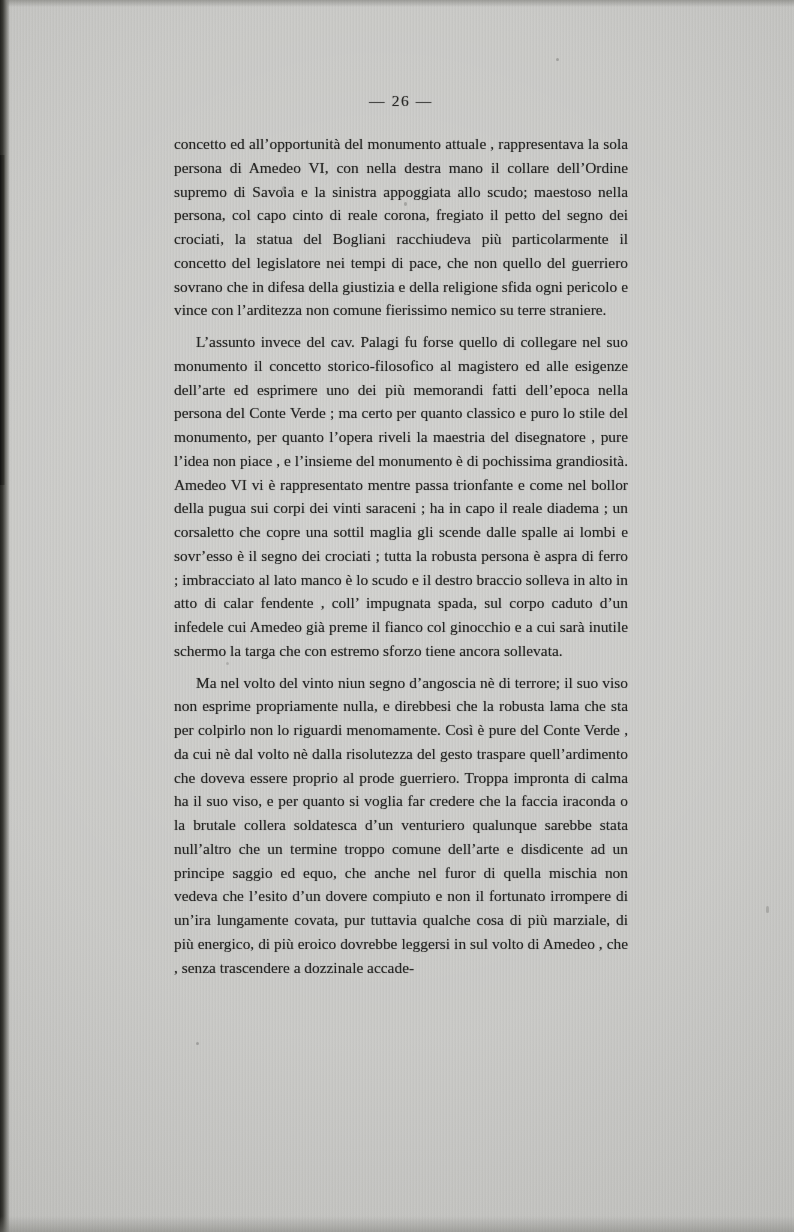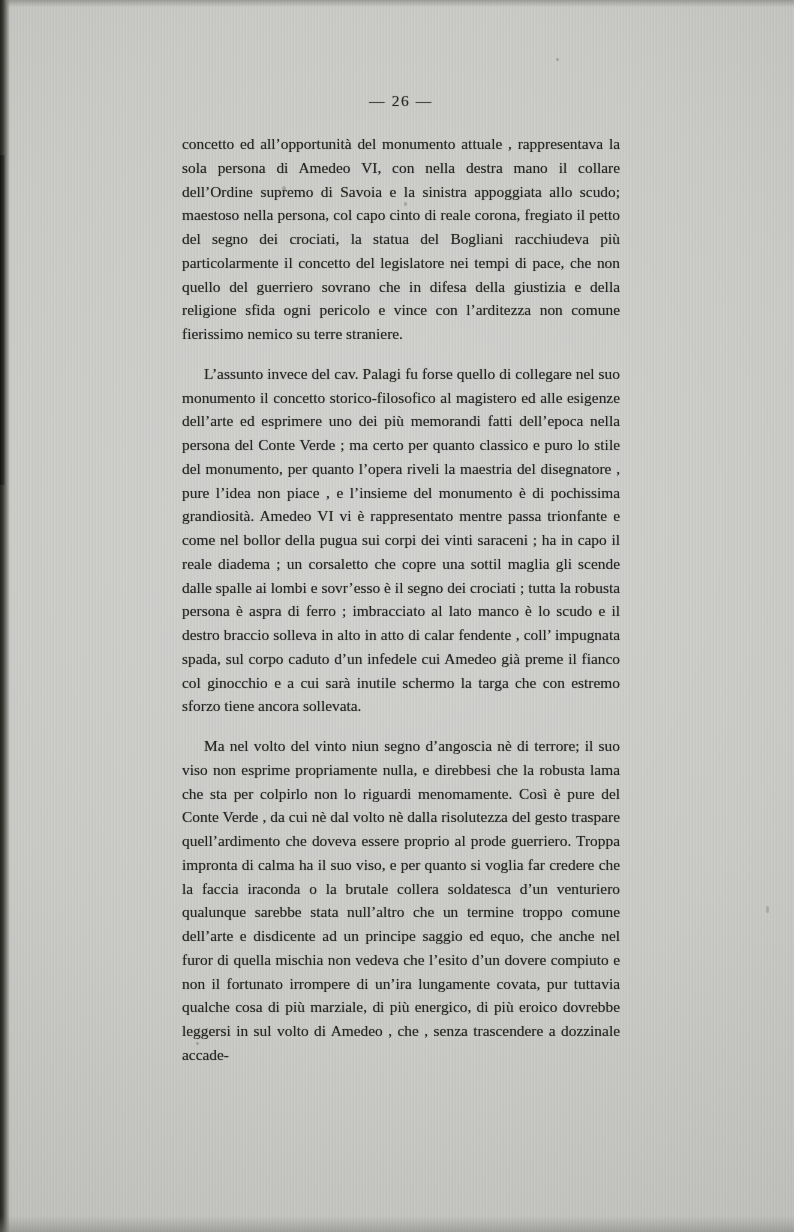--- a/index.html
+++ b/index.html
@@ -87,21 +87,21 @@
     font-family: "Liberation Serif", serif;
     font-size: 15.4px;
     line-height: 23.75px;
     color: #262624;
     text-align: justify;
     text-shadow: 0 0 1.05px rgba(40,40,38,0.5);
     -webkit-font-smoothing: none;
   }
 
   .body-text p {
-    margin: 16px;
+    margin: 8px;
     text-indent: 22px;
   }
   .body-text p.first {
     text-indent: 0;
   }
 
   
   .ink-soften {
     position: absolute;
     inset: 0;

